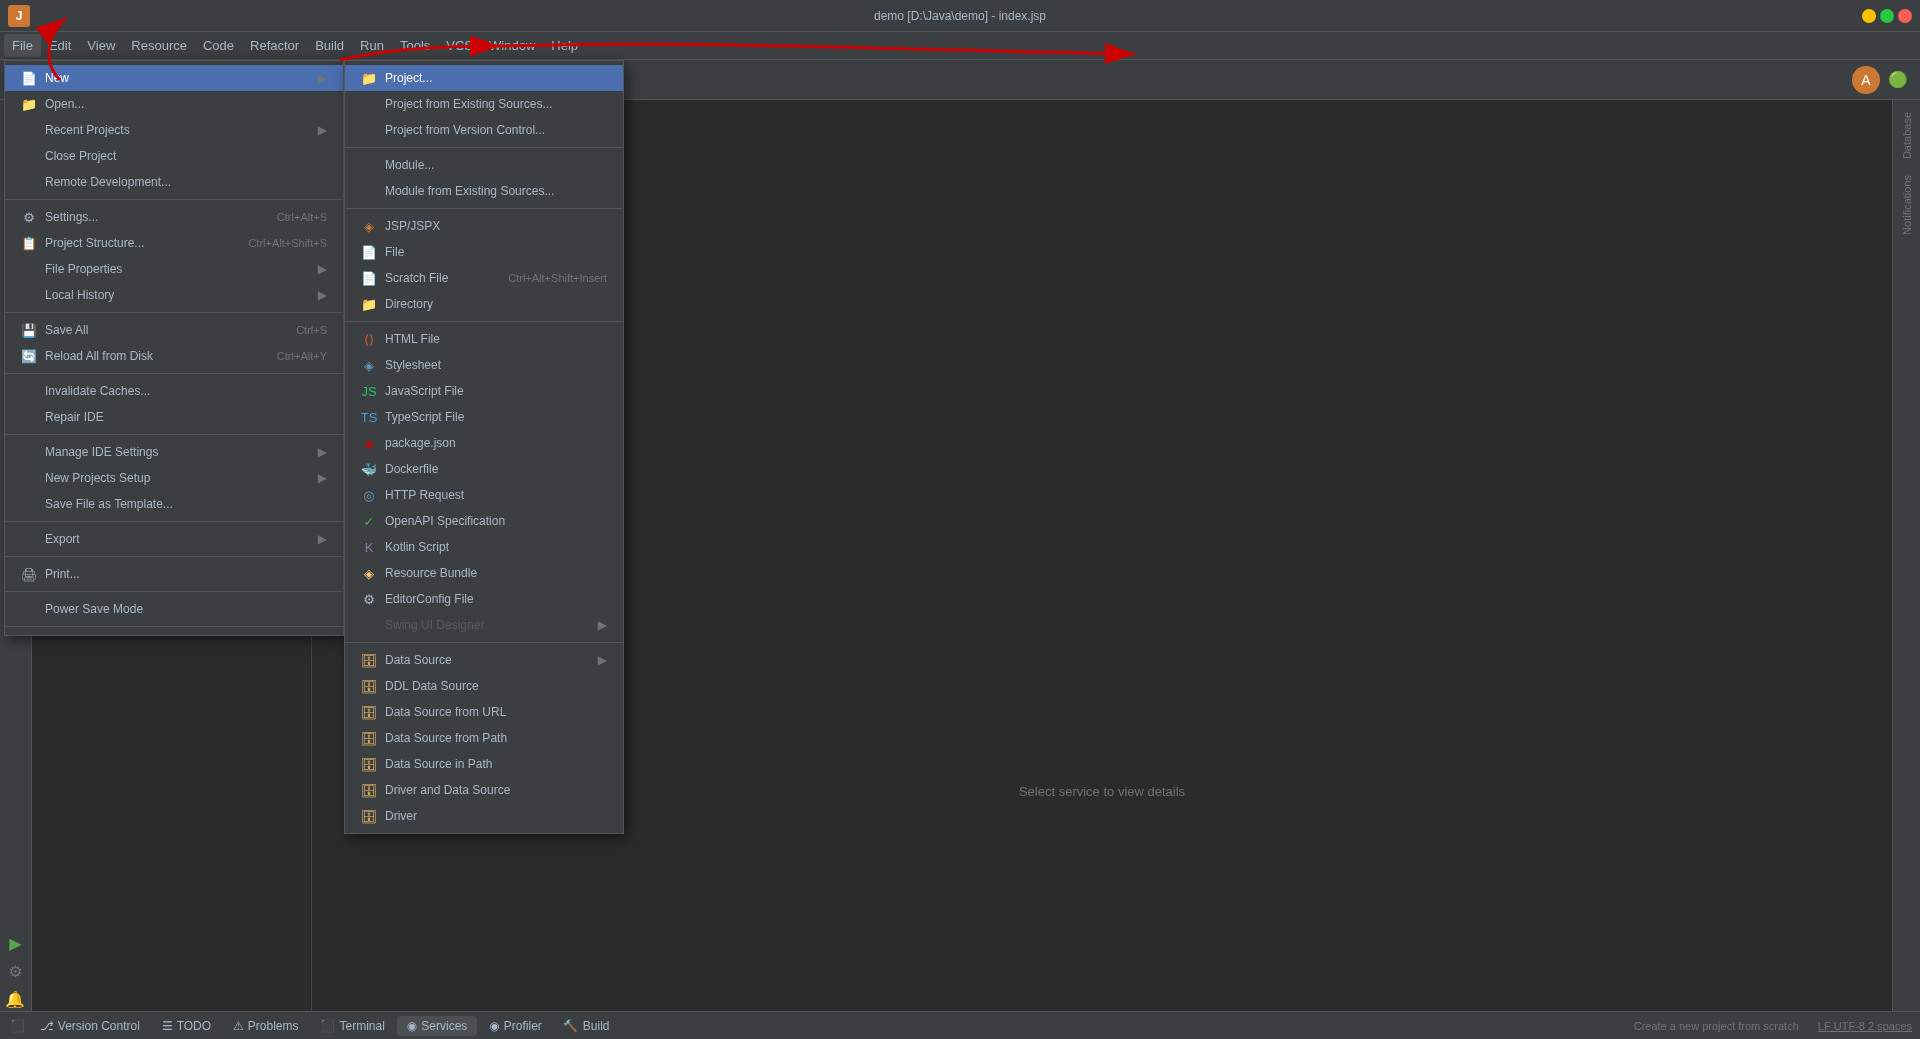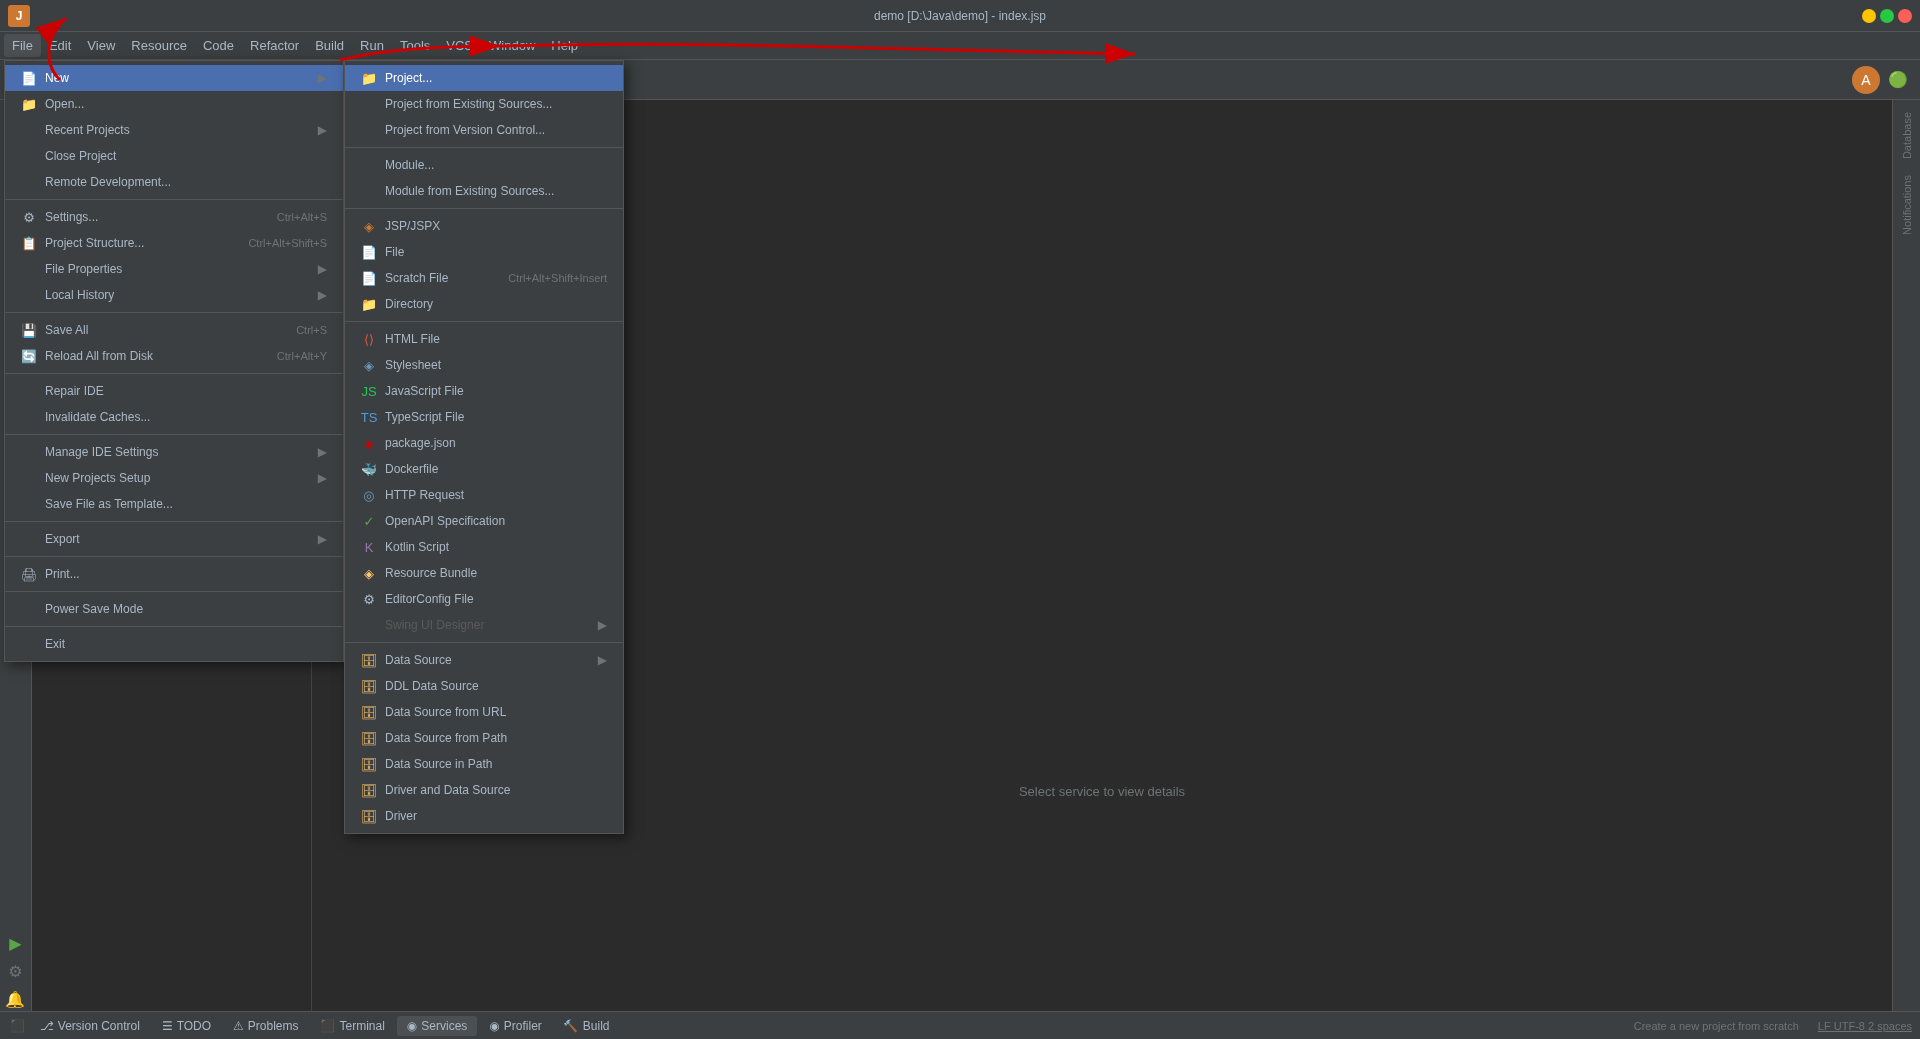--- a/index.html
+++ b/index.html
@@ -514,25 +514,25 @@
     <span class="menu-shortcut">Ctrl+S</span>
   </div>
   <div class="menu-row">
     <span class="menu-icon">🔄</span>
     <span class="menu-label">Reload All from Disk</span>
     <span class="menu-shortcut">Ctrl+Alt+Y</span>
   </div>
   <div class="menu-separator"></div>
   <div class="menu-row">
     <span class="menu-icon"></span>
+    <span class="menu-label">Invalidate Caches...</span>
+  </div>
+  <div class="menu-row">
+    <span class="menu-icon"></span>
     <span class="menu-label">Repair IDE</span>
-  </div>
-  <div class="menu-row">
-    <span class="menu-icon"></span>
-    <span class="menu-label">Invalidate Caches...</span>
   </div>
   <div class="menu-separator"></div>
   <div class="menu-row">
     <span class="menu-icon"></span>
     <span class="menu-label">Manage IDE Settings</span>
     <span class="menu-arrow">▶</span>
   </div>
   <div class="menu-row">
     <span class="menu-icon"></span>
     <span class="menu-label">New Projects Setup</span>
@@ -552,24 +552,20 @@
   <div class="menu-row">
     <span class="menu-icon">🖨</span>
     <span class="menu-label">Print...</span>
   </div>
   <div class="menu-separator"></div>
   <div class="menu-row">
     <span class="menu-icon"></span>
     <span class="menu-label">Power Save Mode</span>
   </div>
   <div class="menu-separator"></div>
-  <div class="menu-row">
-    <span class="menu-icon"></span>
-    <span class="menu-label">Exit</span>
-  </div>
 </div>
 
 <div id="new-submenu">
   <div class="menu-row highlighted">
     <span class="menu-icon" style="color:#ffc66d;">📁</span>
     <span class="menu-label">Project...</span>
   </div>
   <div class="menu-row">
     <span class="menu-icon"></span>
     <span class="menu-label">Project from Existing Sources...</span>

